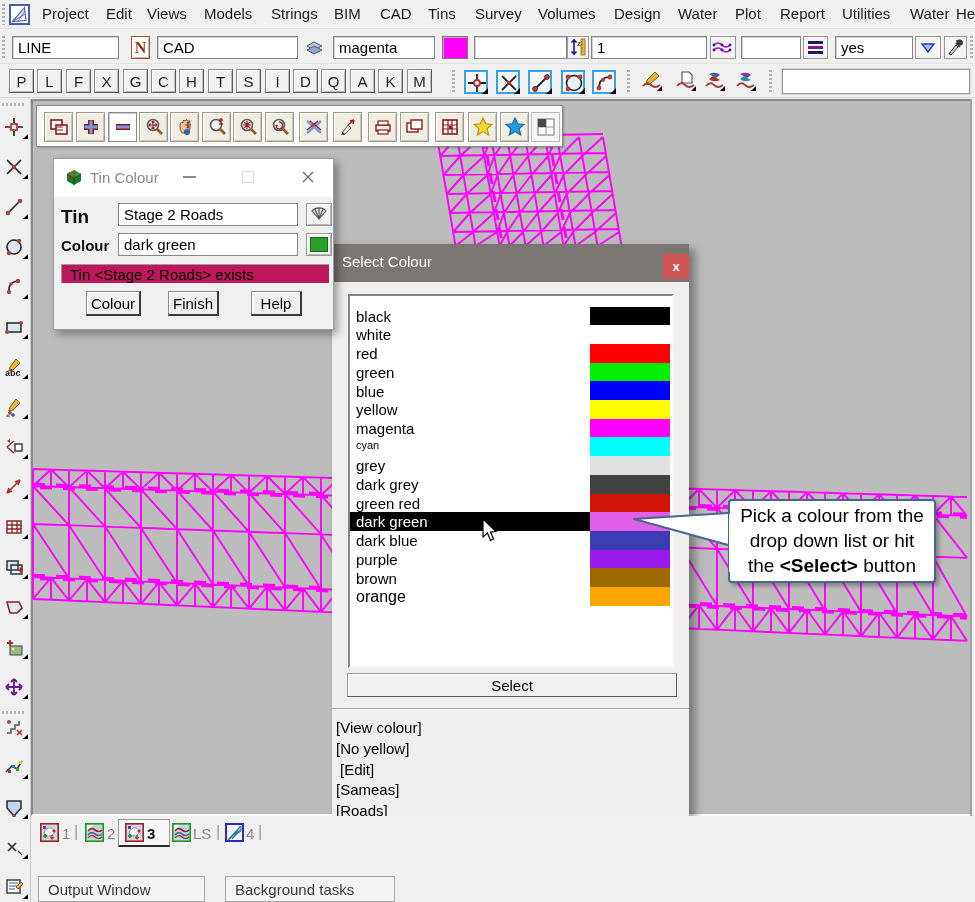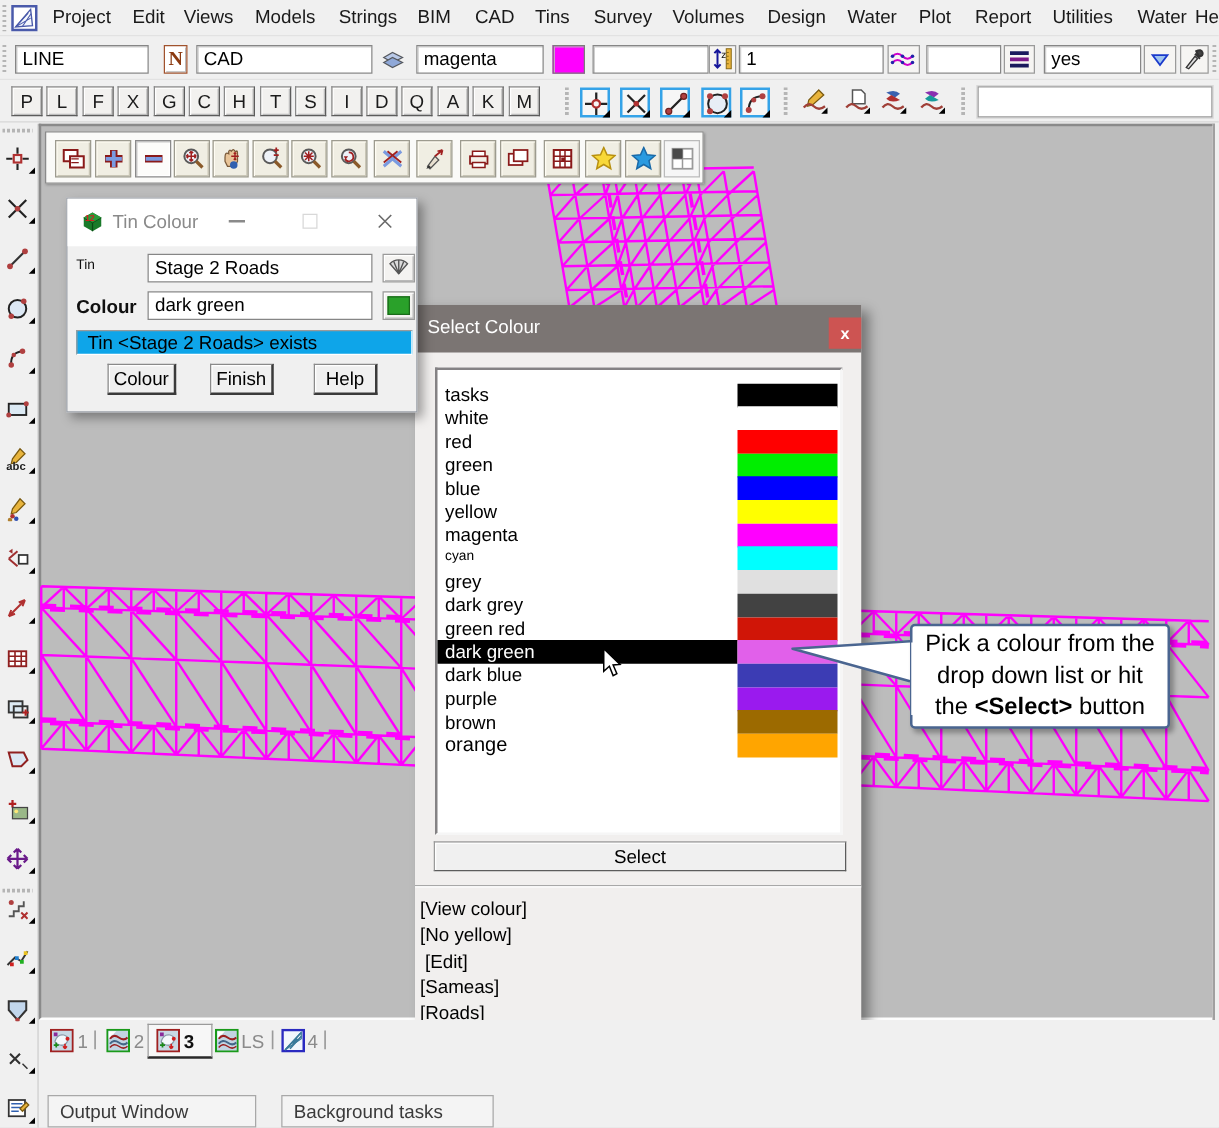--- a/index.html
+++ b/index.html
@@ -389,21 +389,21 @@
       <rect x="2" y="2" width="16" height="16" fill="#fff" stroke="#9a9a9a" stroke-width="1.4"></rect>
       <path d="M2 10 h16 M10 2 v16" stroke="#9a9a9a" stroke-width="1.2"></path>
       <rect x="2" y="2" width="8" height="8" fill="#4a4a4a"></rect>
     </svg>
   </div>
 <div class="abs" style="left:332px;top:244px;width:357px;height:574px;background:#f1efee;box-shadow:6px 5px 9px rgba(0,0,0,0.38)"></div>
 <div class="abs" style="left:332px;top:244px;width:357px;height:38px;background:#7b7573"></div>
 <div class="abs" style="left:342px;top:253px;font-size:15px;color:#fff">Select Colour</div>
 <div class="abs" style="left:663px;top:254px;width:26px;height:25px;background:#cd5452;color:#fff;font-size:13px;font-weight:bold;display:flex;align-items:center;justify-content:center">x</div>
 <div class="abs" style="left:348px;top:294px;width:326px;height:374px;background:#fff;border:2px solid #848284;border-right-color:#f6f6f6;border-bottom-color:#f6f6f6"></div>
-<div class="abs" style="left:356px;top:307.7px;font-size:15px;color:#000">tasks</div>
+<div class="abs" style="left:356px;top:307.7px;font-size:15px;color:#000">black</div>
 <div class="abs" style="left:590px;top:306.5px;width:80px;height:19.1px;background:#000000"></div>
 <div class="abs" style="left:356px;top:326.4px;font-size:15px;color:#000">white</div>
 <div class="abs" style="left:590px;top:325.2px;width:80px;height:19.1px;background:#ffffff"></div>
 <div class="abs" style="left:356px;top:345.1px;font-size:15px;color:#000">red</div>
 <div class="abs" style="left:590px;top:343.9px;width:80px;height:19.1px;background:#ff0000"></div>
 <div class="abs" style="left:356px;top:363.8px;font-size:15px;color:#000">green</div>
 <div class="abs" style="left:590px;top:362.6px;width:80px;height:19.1px;background:#00ee00"></div>
 <div class="abs" style="left:356px;top:382.5px;font-size:15px;color:#000">blue</div>
 <div class="abs" style="left:590px;top:381.3px;width:80px;height:19.1px;background:#0000ff"></div>
 <div class="abs" style="left:356px;top:401.2px;font-size:15px;color:#000">yellow</div>
@@ -450,34 +450,34 @@
     <path d="M3 6 L10 10 L17 6 M10 10 V17" stroke="#0a4a14" stroke-width="1"></path>
     <path d="M3 6 L10 2 L17 6 L10 10 Z" fill="#2a9a3a"></path>
     <text x="4" y="9" font-size="7" fill="#d02020" font-family="Liberation Sans" font-weight="bold">12</text>
   </svg>
 <div class="abs" style="left:90px;top:169px;font-size:15px;color:#8a8a8a">Tin Colour</div>
 <div class="abs" style="left:183px;top:176px;width:13px;height:2px;background:#8a8a8a"></div>
 <div class="abs" style="left:242px;top:171px;width:12px;height:12px;border:1px solid #d8d8d8"></div>
 <svg width="14" height="14" viewBox="0 0 14 14" style="position:absolute;left:301px;top:170px">
     <path d="M2 2 L12 12 M12 2 L2 12" stroke="#6a6a6a" stroke-width="1.3"></path>
   </svg>
-<div class="abs" style="left:61px;top:206px;font-size:11px;font-weight:normal;color:#101010">Tin</div>
+<div class="abs" style="left:61px;top:206px;font-size:19px;font-weight:bold;color:#101010">Tin</div>
 <div class="inp" style="left:118px;top:203px;width:180px;height:23px;box-shadow:none">Stage 2 Roads</div>
 <div class="tbtn" style="left:306px;top:203px;width:26px;height:23px">
     <svg width="18" height="17" viewBox="0 0 18 17" style="">
       <path d="M9 13 L2 5 A 9.5 9.5 0 0 1 16 5 Z" fill="#dcdcdc" stroke="#555" stroke-width="1.1"></path>
       <path d="M9 13 L5 3.2 M9 13 L9 2 M9 13 L13 3.2" stroke="#555" stroke-width="1.1"></path>
     </svg>
   </div>
 <div class="abs" style="left:61px;top:237px;font-size:15px;font-weight:bold;color:#101010">Colour</div>
 <div class="inp" style="left:118px;top:233px;width:180px;height:23px;box-shadow:none">dark green</div>
 <div class="tbtn" style="left:306px;top:233px;width:26px;height:23px;padding:0">
     <div style="width:18px;height:15px;background:#2aa12a;border:1px solid #1a6a1a"></div>
   </div>
-<div class="abs" style="left:61px;top:264px;width:269px;height:20px;background:#0ea5e9;border:1px solid #9a9a9a;border-bottom-color:#fff;border-right-color:#fff;display:flex;align-items:center;font-size:15px;color:#000;padding-left:8px;white-space:nowrap">Tin &lt;Stage 2 Roads&gt; exists</div>
+<div class="abs" style="left:61px;top:264px;width:269px;height:20px;background:#be185d;border:1px solid #9a9a9a;border-bottom-color:#fff;border-right-color:#fff;display:flex;align-items:center;font-size:15px;color:#000;padding-left:8px;white-space:nowrap">Tin &lt;Stage 2 Roads&gt; exists</div>
 <div class="abs" style="left:86px;top:291px;width:55px;height:25px;background:#f0f0f0;border:1px solid #8a8a8a;border-bottom:2px solid #3a3a3a;border-right:2px solid #3a3a3a;box-shadow:inset 1px 1px 0 #fff;display:flex;align-items:center;justify-content:center;font-size:15px;color:#000">Colour</div>
 <div class="abs" style="left:168px;top:291px;width:51px;height:25px;background:#f0f0f0;border:1px solid #8a8a8a;border-bottom:2px solid #3a3a3a;border-right:2px solid #3a3a3a;box-shadow:inset 1px 1px 0 #fff;display:flex;align-items:center;justify-content:center;font-size:15px;color:#000">Finish</div>
 <div class="abs" style="left:251px;top:291px;width:51px;height:25px;background:#f0f0f0;border:1px solid #8a8a8a;border-bottom:2px solid #3a3a3a;border-right:2px solid #3a3a3a;box-shadow:inset 1px 1px 0 #fff;display:flex;align-items:center;justify-content:center;font-size:15px;color:#000">Help</div>
 <svg width="18" height="26" viewBox="0 0 18 26" style="position:absolute;left:482px;top:518px">
     <path d="M1 1 L1 19 L5.5 15 L8.5 22.5 L11.5 21 L8.5 14 L14 13.5 Z" fill="#fff" stroke="#000" stroke-width="1.2"></path>
   </svg>
 <div class="abs" style="left:31px;top:816px;width:944px;height:86px;background:#f0f0f0"></div>
 <div class="abs" style="left:118px;top:819px;width:52px;height:28px;background:#f7f7f7;border:1px solid #9a9a9a;border-bottom:2px solid #2a2a2a"></div>
 <svg width="19" height="19" viewBox="0 0 19 19" style="position:absolute;left:40px;top:823px">
     <rect x="0.8" y="0.8" width="17.4" height="17.4" fill="#c8d8e4" stroke="#a02020" stroke-width="1.6"></rect>

